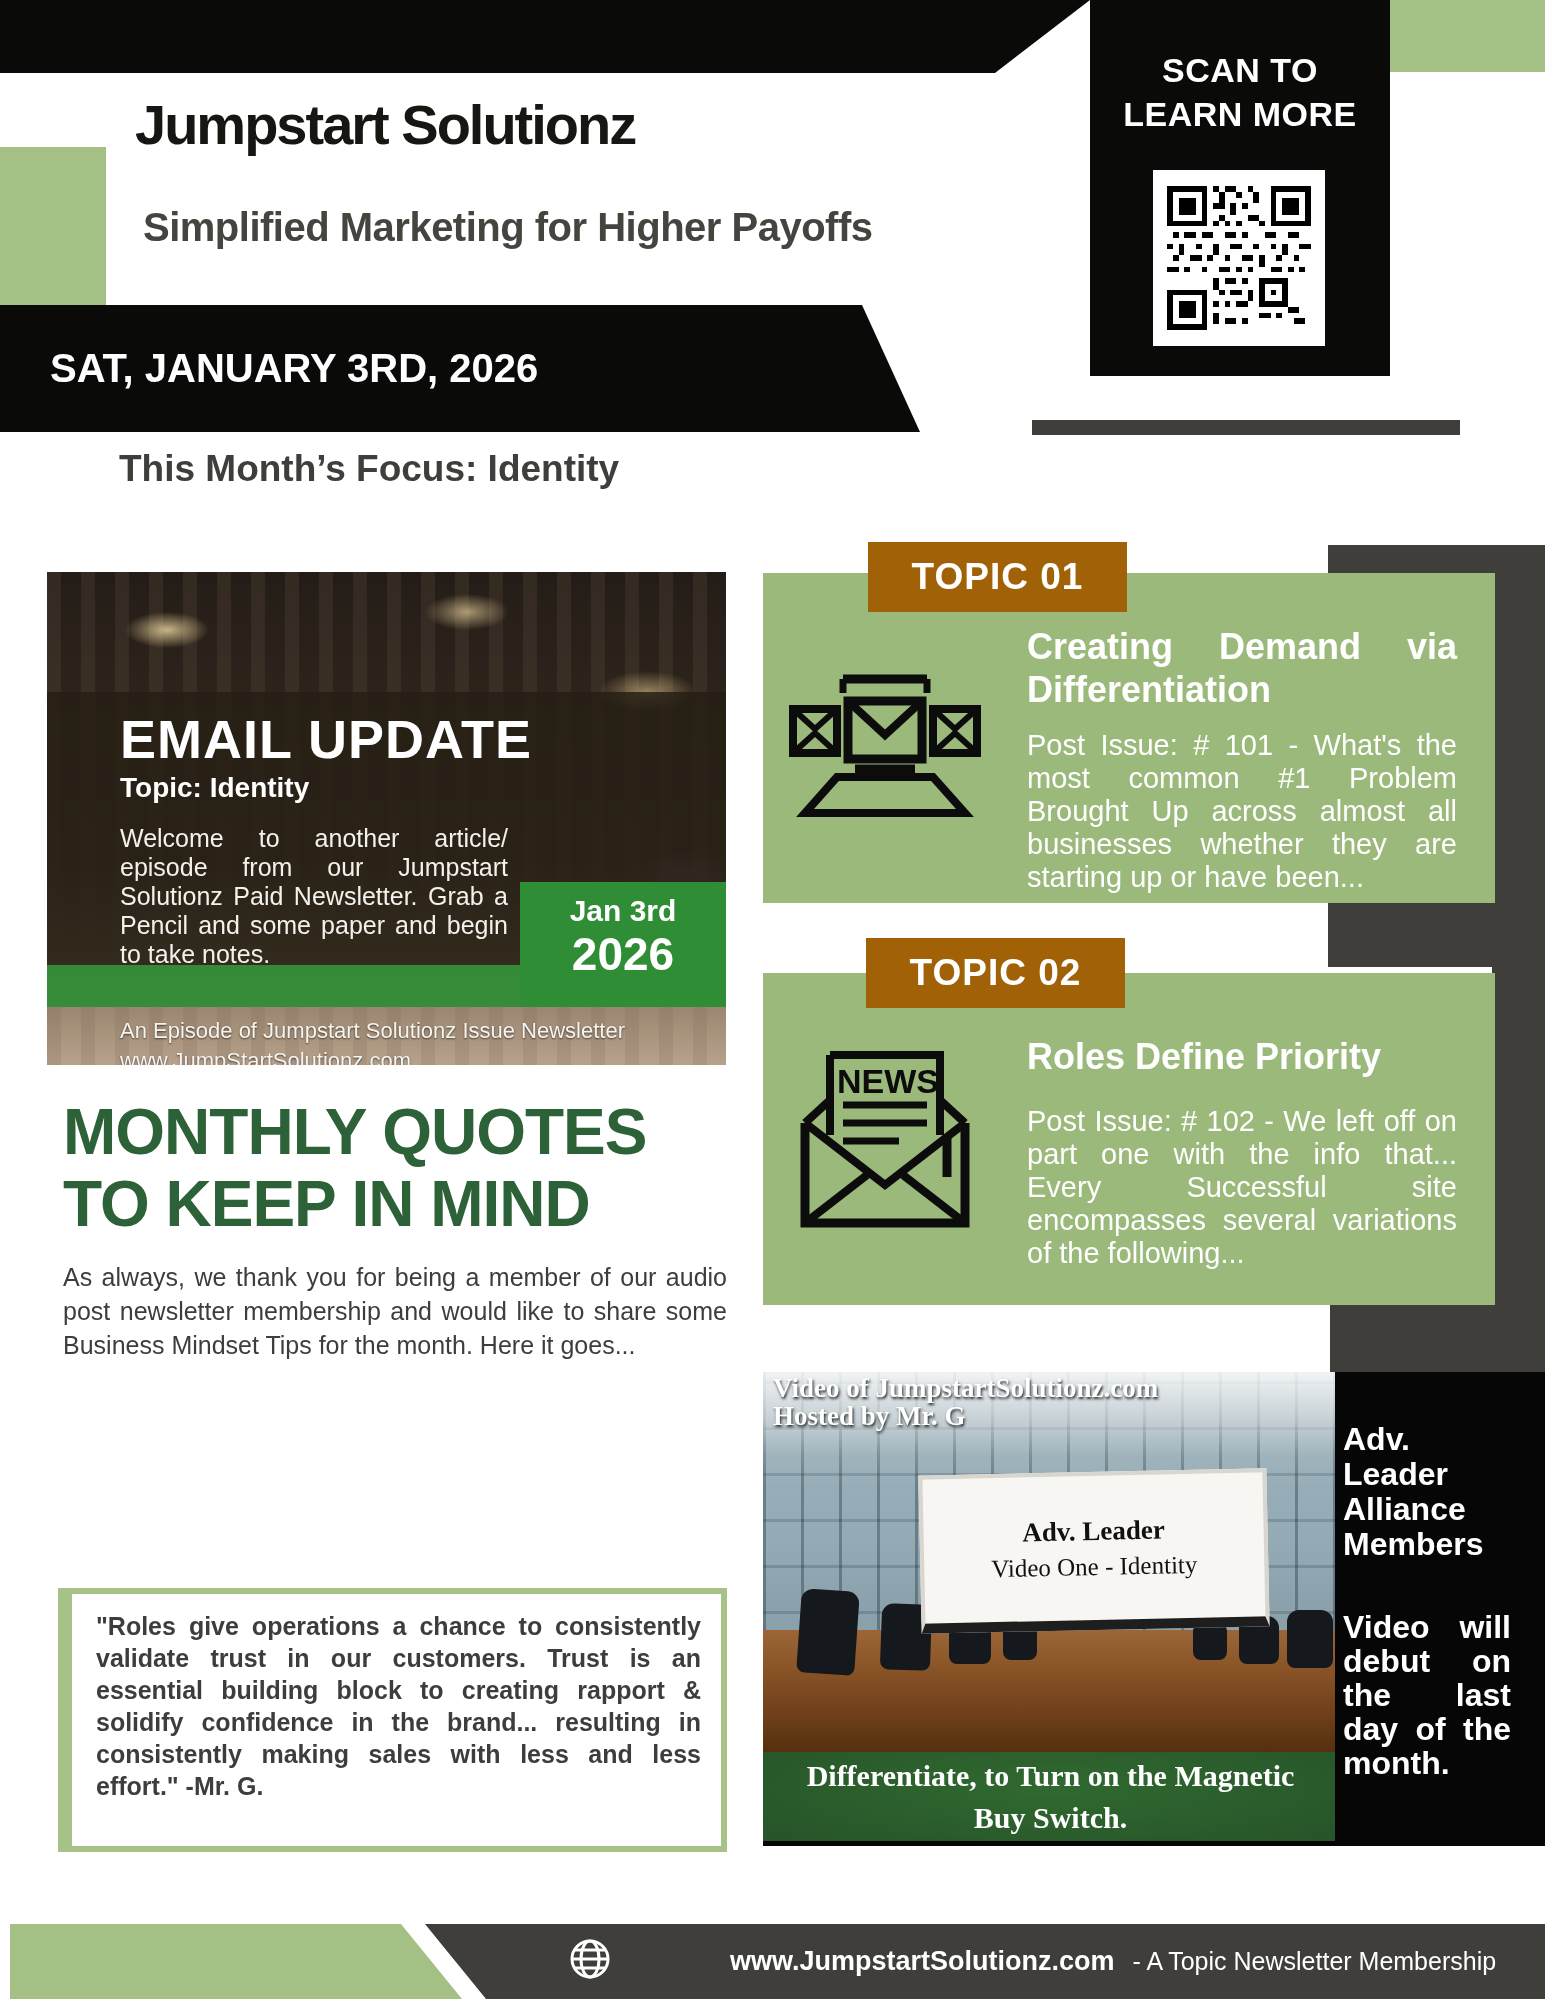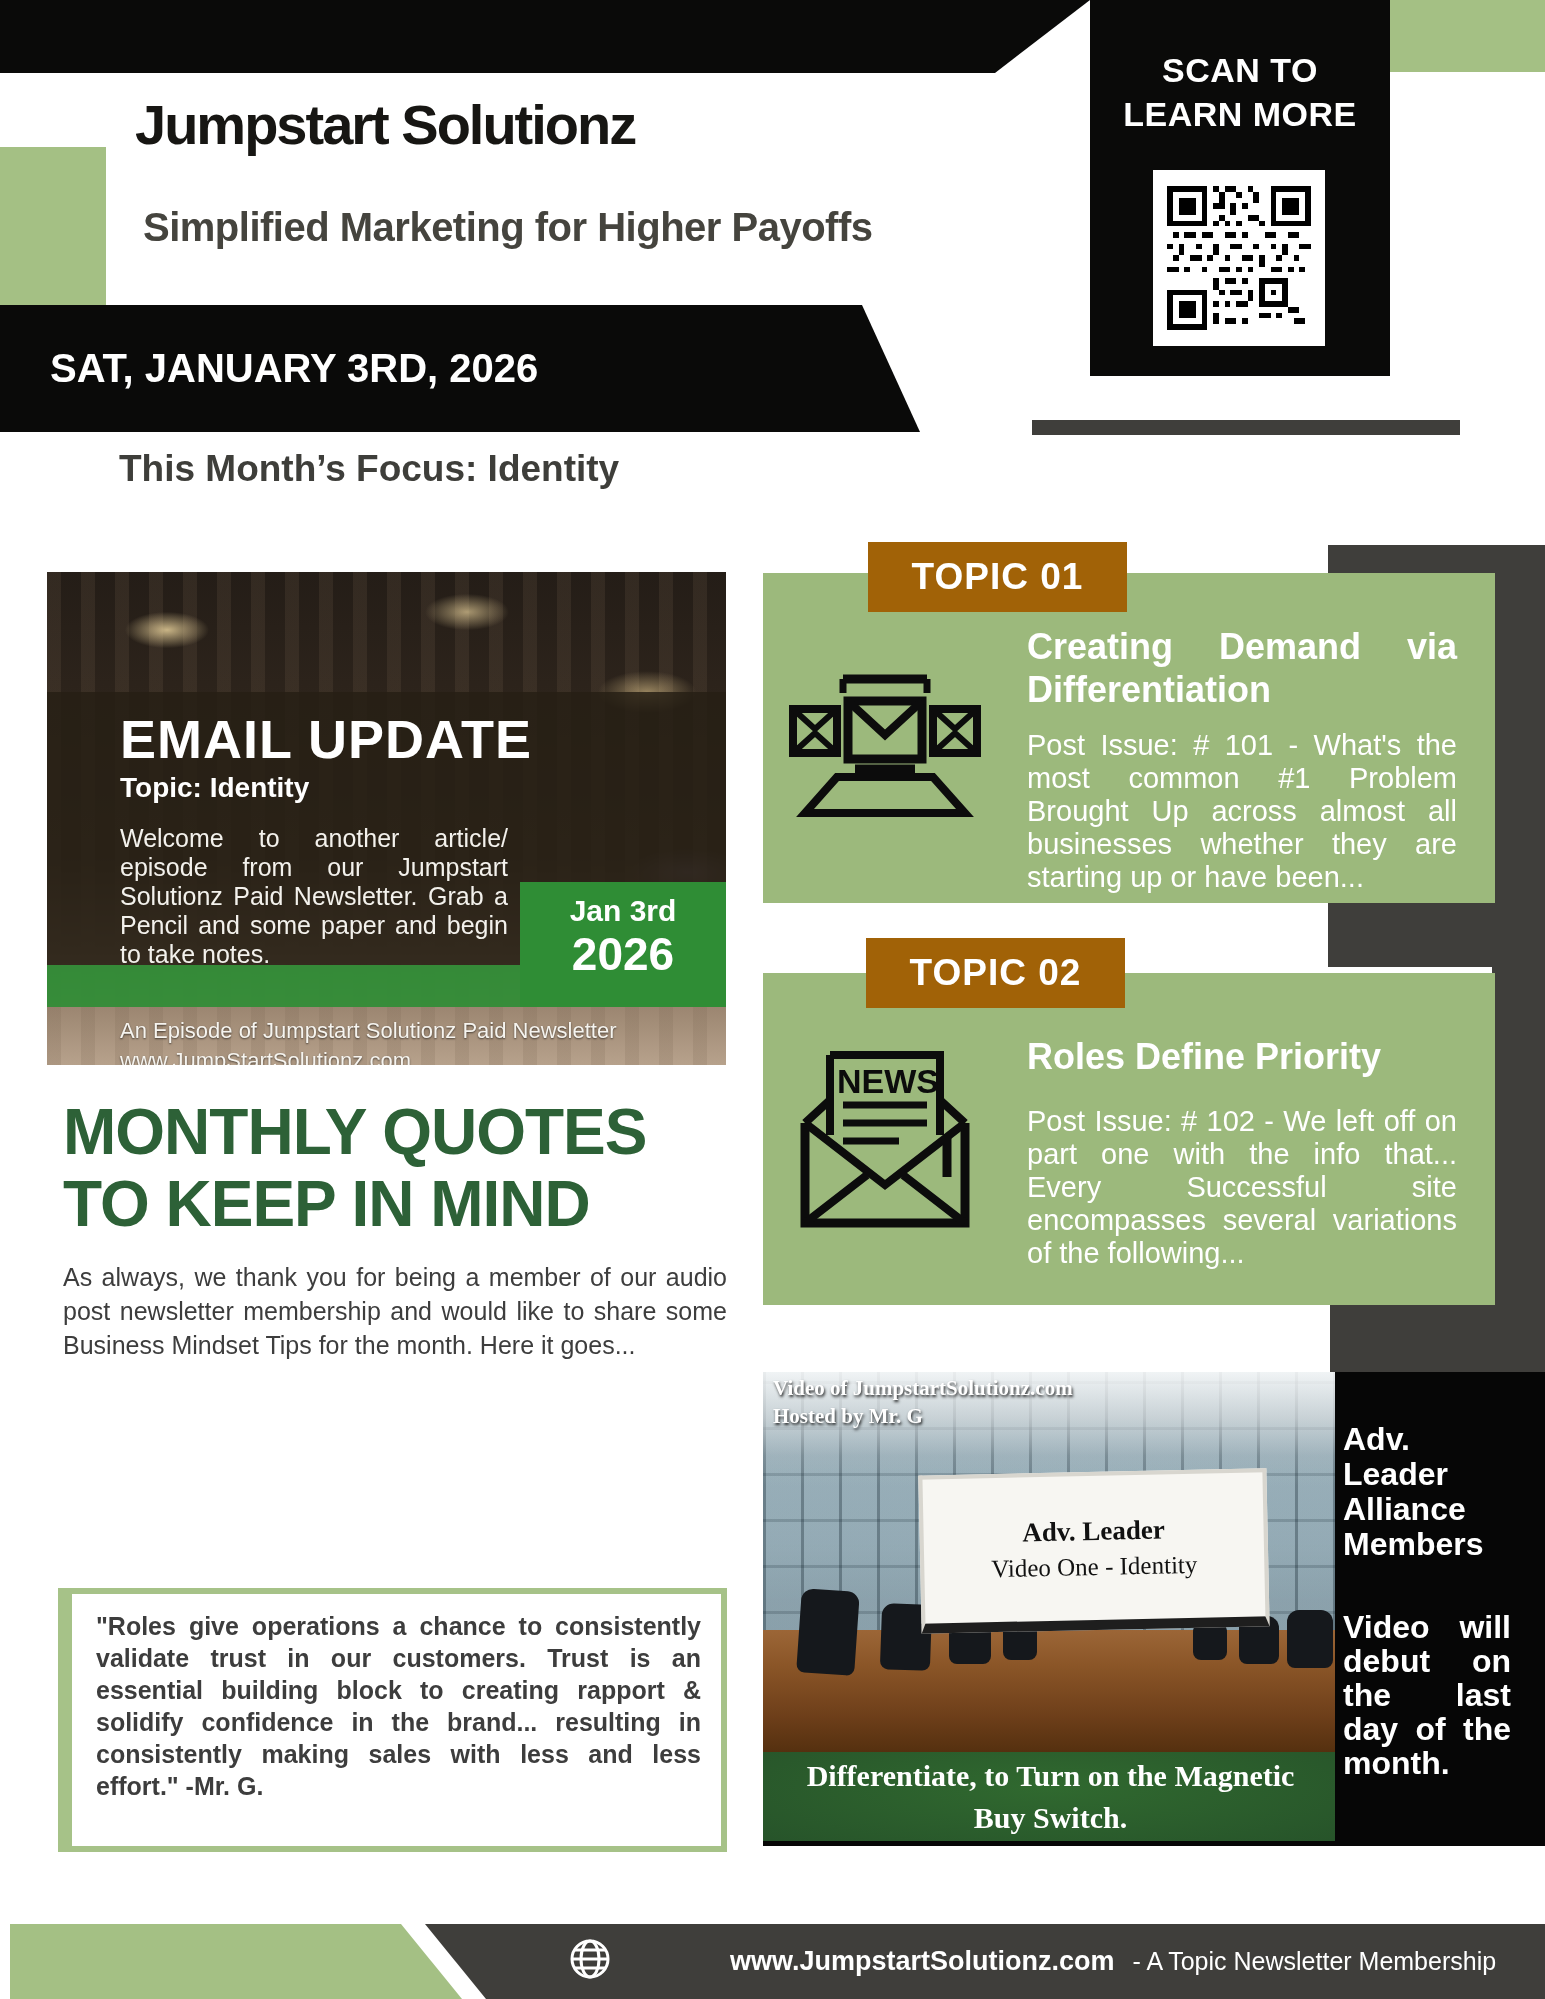--- a/index.html
+++ b/index.html
@@ -92,21 +92,21 @@
   .video-table{position:absolute;left:0;top:258px;width:100%;height:122px;
      background:linear-gradient(180deg,#9c6637 0%,#8a5527 30%,#6e3f1a 70%,#55300f 100%);}
   .chair{position:absolute;background:#15181c;border-radius:12px 12px 8px 8px;}
   .screen{position:absolute;left:157px;top:100px;width:348px;height:158px;background:#f7f6f2;
           border:4px solid #d8d6cf;border-bottom:10px solid #1e1e1e;transform:rotate(-1.2deg);
           display:flex;flex-direction:column;align-items:center;justify-content:center;
           font-family:"Liberation Serif",serif;color:#111;}
   .screen .s1{font-size:27px;font-weight:bold;}
   .screen .s2{font-size:25px;margin-top:6px;}
   .video-overlay-text{position:absolute;left:10px;top:2px;color:#fff;font-family:"Liberation Serif",serif;
-          font-weight:bold;font-size:21px;line-height:28px;text-shadow:1px 2px 3px rgba(0,0,0,.85);}
+          font-weight:bold;font-size:27px;line-height:28px;text-shadow:1px 2px 3px rgba(0,0,0,.85);}
   .video-caption{position:absolute;left:0;top:380px;width:100%;height:89px;
           background:radial-gradient(120% 160% at 50% 40%,#30692f 0%,#27542a 55%,#1c3f1f 100%);
           color:#fff;font-family:"Liberation Serif",serif;font-weight:bold;font-size:30px;line-height:42px;
           text-align:center;padding-top:3px;}
   .video-bottomstrip{position:absolute;left:0;top:469px;width:100%;height:5px;background:#060606;}
 
   
   .side-col{left:1335px;top:1372px;width:236px;height:474px;background:#060606;color:#fff;}
   .side-g1{position:absolute;left:8px;top:50px;width:170px;font-size:32px;font-weight:bold;line-height:35px;}
   .side-g2{position:absolute;left:8px;top:238px;width:168px;font-size:32px;font-weight:bold;line-height:34px;text-align:justify;}
@@ -170,21 +170,21 @@
     <div class="email-photo"></div>
     <div class="email-overlay"></div>
     <div class="email-greenband"></div>
     <div class="email-datebox">
       <div class="d1">Jan 3rd</div>
       <div class="d2">2026</div>
     </div>
     <div class="email-title">EMAIL UPDATE</div>
     <div class="email-topic">Topic: Identity</div>
     <div class="email-body">Welcome to another article/ episode from our Jumpstart Solutionz Paid Newsletter. Grab a Pencil and some paper and begin to take notes.</div>
-    <div class="email-cap1">An Episode of Jumpstart Solutionz Paid Newsletter</div>
+    <div class="email-cap1">An Episode of Jumpstart Solutionz Issue Newsletter</div>
     <div class="email-cap2">www.JumpStartSolutionz.com</div>
   </div>
 
   <div class="abs mq-heading">
     <div>MONTHLY QUOTES</div>
     <div>TO KEEP IN MIND</div>
   </div>
   <div class="abs mq-intro">As always, we thank you for being a member of our audio post newsletter membership and would like to share some Business Mindset Tips for the month. Here it goes...</div>
   <div class="abs quote q2">"Roles give operations a chance to consistently validate trust in our customers. Trust is an essential building block to creating rapport &amp; solidify confidence in the brand... resulting in consistently making sales with less and less effort." -Mr. G.</div>
 

